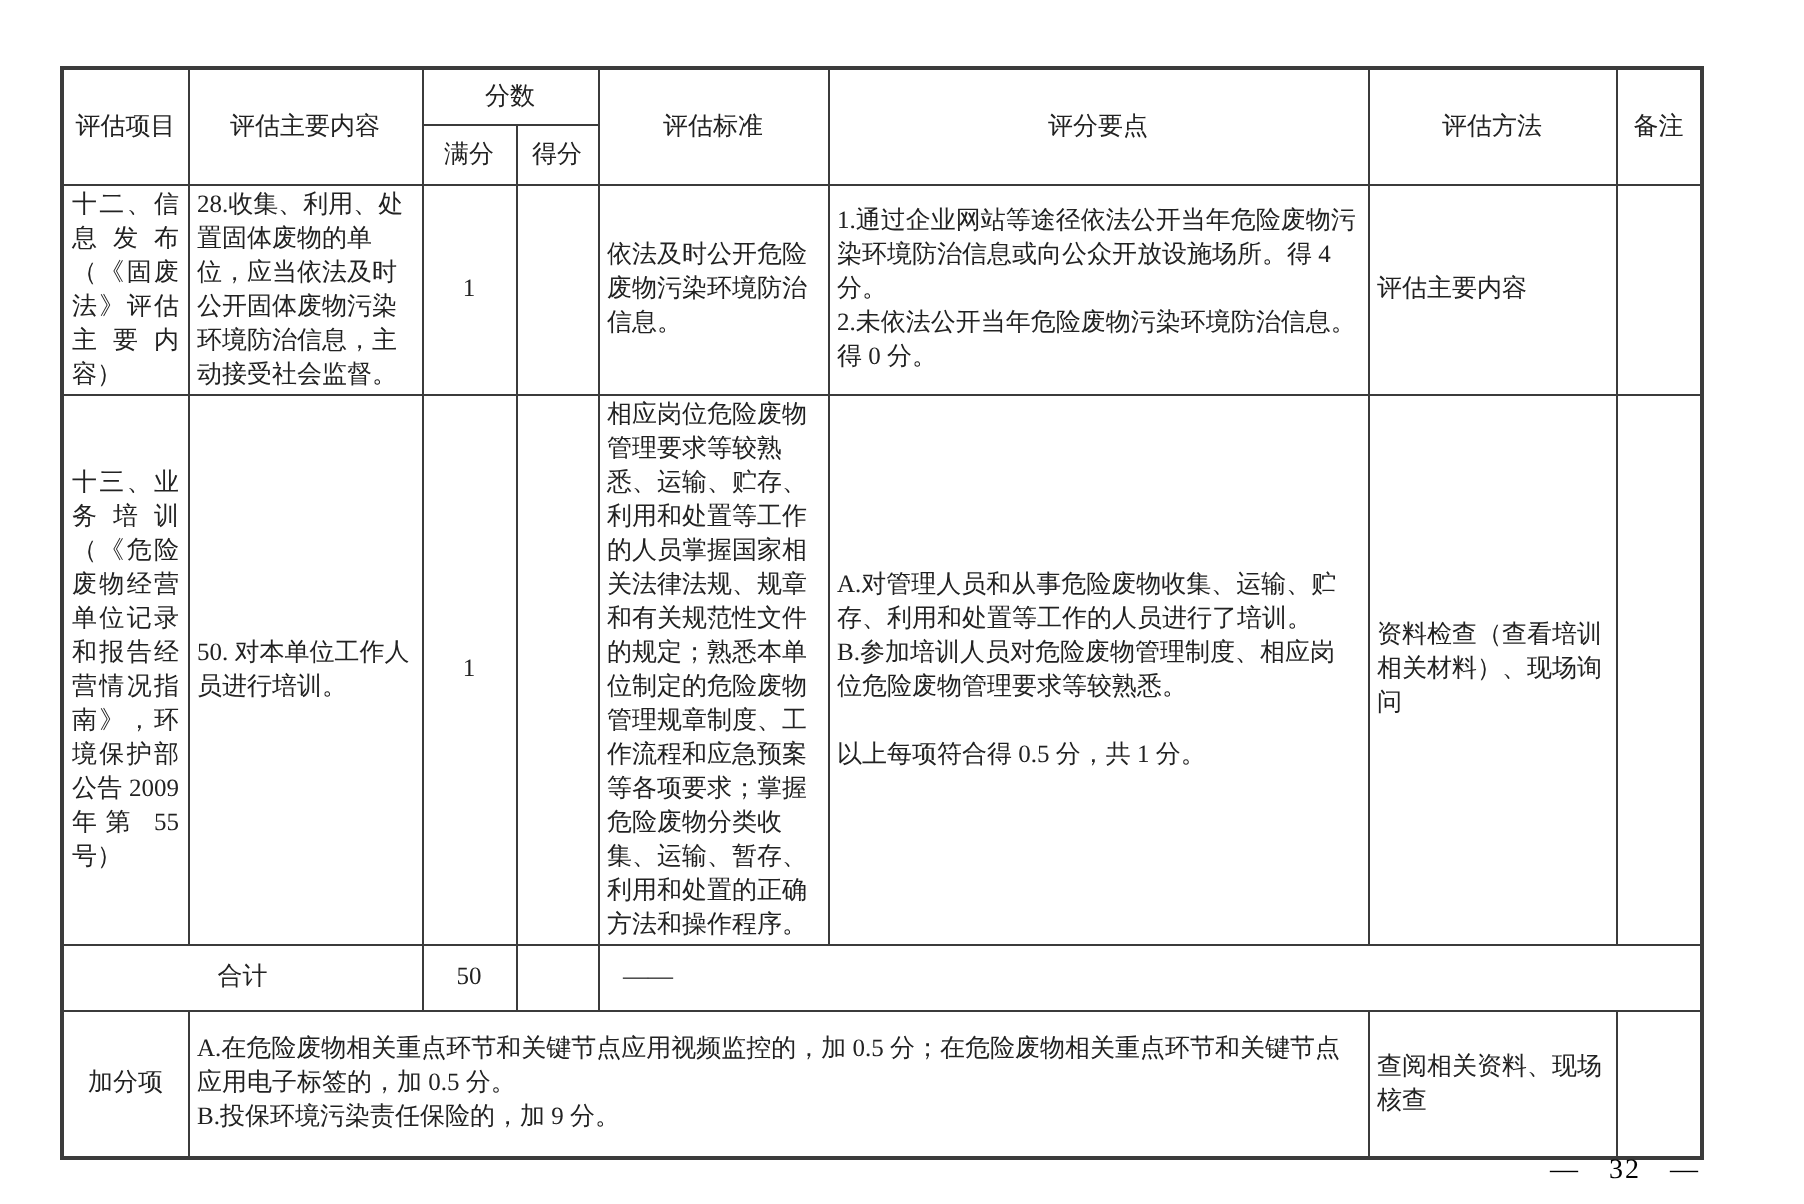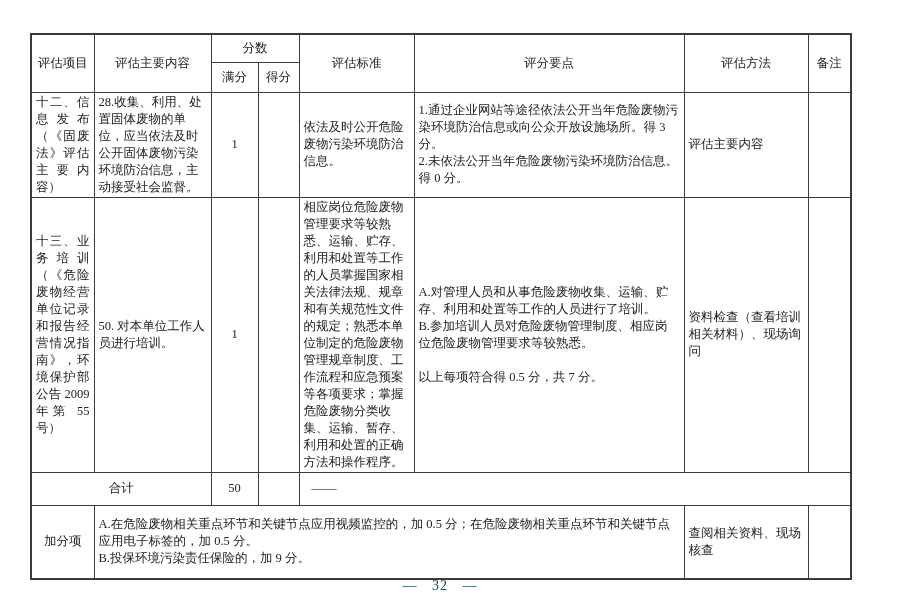--- a/index.html
+++ b/index.html
@@ -21,21 +21,21 @@
     padding:1px 4px; vertical-align:middle;
     overflow:hidden; word-break:break-all;
   }
   td.hdr { text-align:center; font-size:13px; }
   td.c  { text-align:center; }
   td.l  { text-align:left; }
   td.j  { text-align:justify; text-justify:inter-ideograph; font-size:13px; }
   td.pre { white-space:pre-line; }
   .pagenum {
     position:absolute; left:30px; top:578px; width:820px;
-    text-align:center; font-size:14px; color:#0c4a6e;
+    text-align:right; font-size:14px; color:#000000;
     word-spacing:10px; letter-spacing:1px;
   }
 </style>
 </head>
 <body>
 
 <div class="sheet">
   <table class="eval">
     <colgroup>
       <col style="width:63px">
@@ -62,36 +62,36 @@
       <td class="hdr">满分</td>
       <td class="hdr">得分</td>
     </tr>
 
     <tr style="height:104px">
       <td class="j">十二、信息发布（《固废法》评估主要内容）</td>
       <td class="l">28.收集、利用、处置固体废物的单位，应当依法及时公开固体废物污染环境防治信息，主动接受社会监督。</td>
       <td class="c">1</td>
       <td class="c"></td>
       <td class="l">依法及时公开危险废物污染环境防治信息。</td>
-      <td class="l pre">1.通过企业网站等途径依法公开当年危险废物污染环境防治信息或向公众开放设施场所。得 3 分。
+      <td class="l pre">1.通过企业网站等途径依法公开当年危险废物污染环境防治信息或向公众开放设施场所。得 4 分。
 2.未依法公开当年危险废物污染环境防治信息。得 0 分。</td>
       <td class="l">评估主要内容</td>
       <td class="c"></td>
     </tr>
 
     <tr style="height:260px">
       <td class="j">十三、业务培训（《危险废物经营单位记录和报告经营情况指南》，环境保护部公告 2009 年第 55 号）</td>
       <td class="l">50. 对本单位工作人员进行培训。</td>
       <td class="c">1</td>
       <td class="c"></td>
       <td class="l">相应岗位危险废物管理要求等较熟悉、运输、贮存、利用和处置等工作的人员掌握国家相关法律法规、规章和有关规范性文件的规定；熟悉本单位制定的危险废物管理规章制度、工作流程和应急预案等各项要求；掌握危险废物分类收集、运输、暂存、利用和处置的正确方法和操作程序。</td>
       <td class="l pre">A.对管理人员和从事危险废物收集、运输、贮存、利用和处置等工作的人员进行了培训。
 B.参加培训人员对危险废物管理制度、相应岗位危险废物管理要求等较熟悉。
 
-以上每项符合得 0.5 分，共 7 分。</td>
+以上每项符合得 0.5 分，共 1 分。</td>
       <td class="l">资料检查（查看培训相关材料）、现场询问</td>
       <td class="c"></td>
     </tr>
 
     <tr style="height:33px">
       <td class="c" colspan="2">合计</td>
       <td class="c">50</td>
       <td class="c"></td>
       <td class="l" colspan="4" style="padding-left:12px">——</td>
     </tr>

